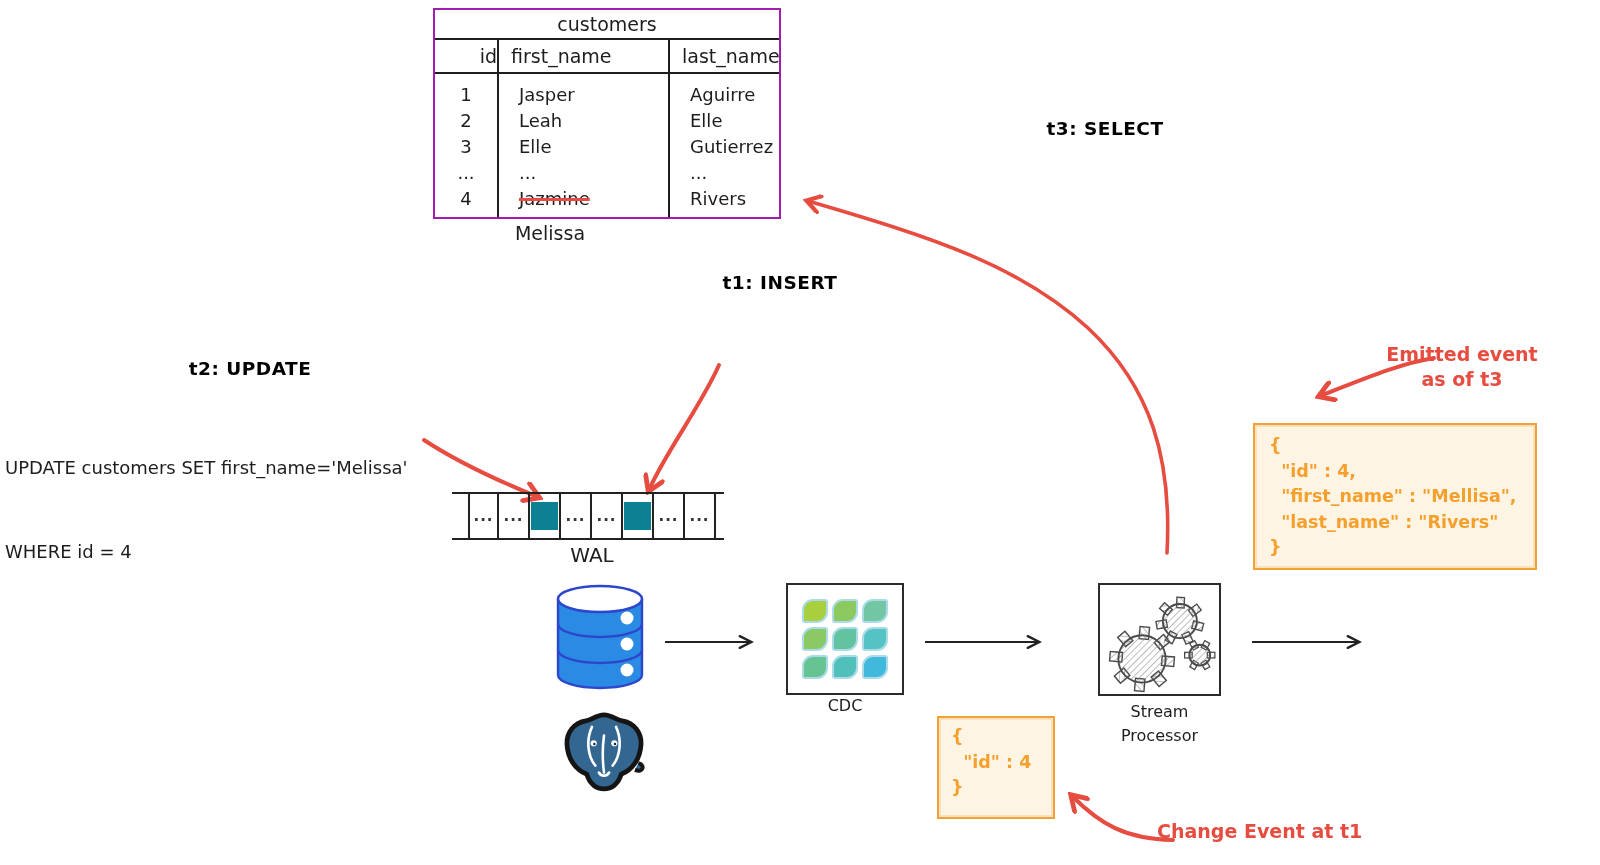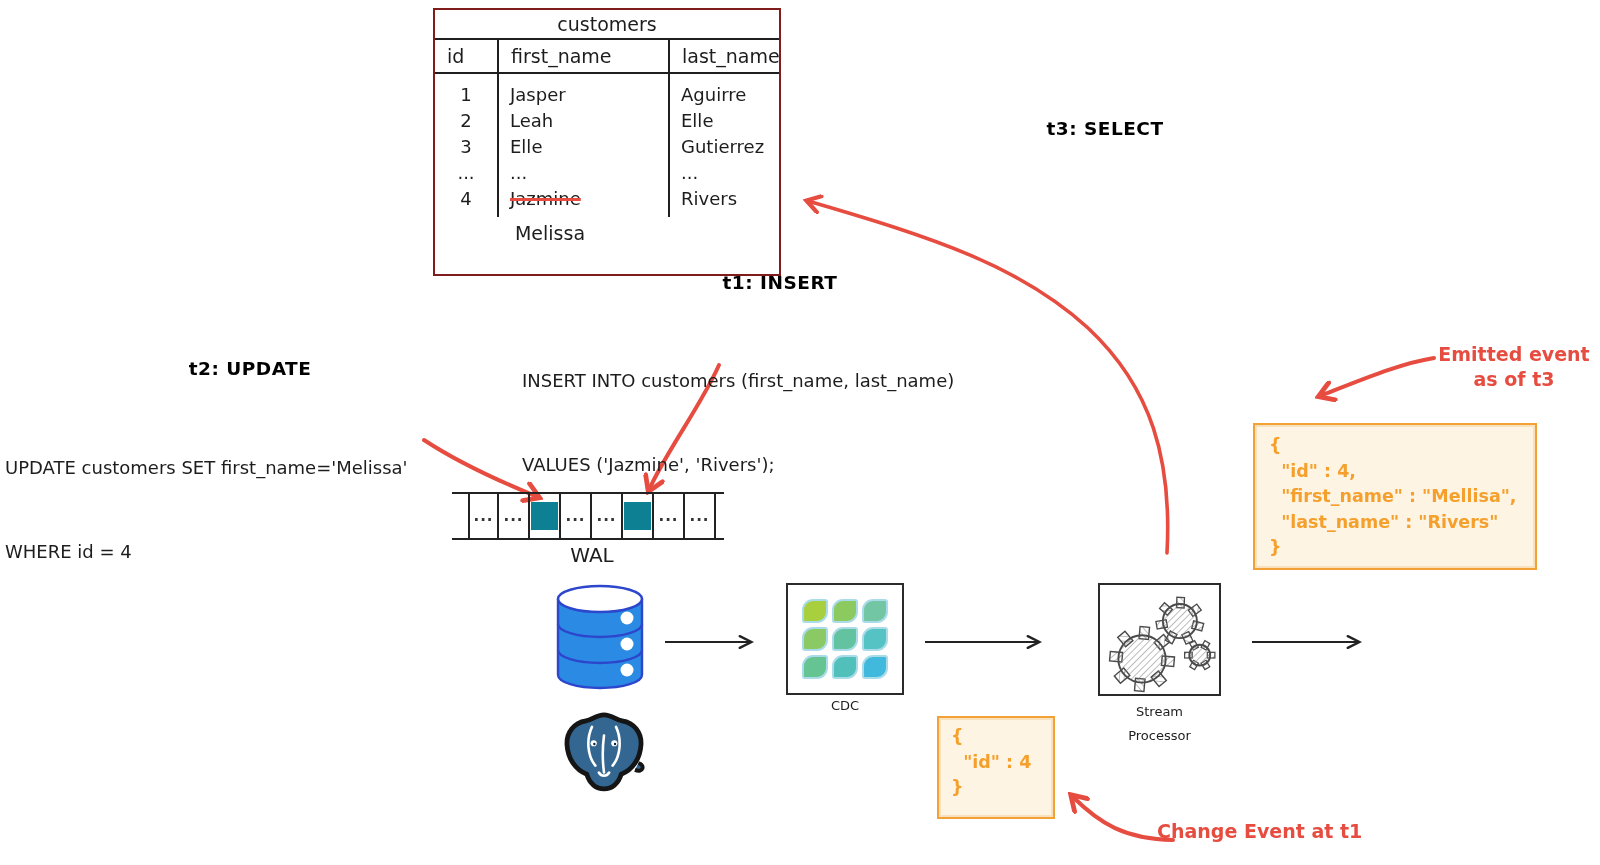--- a/index.html
+++ b/index.html
@@ -8,34 +8,34 @@
     position:relative; width:1600px; height:865px; background:#ffffff;
     font-family:"DejaVu Sans", sans-serif; color:#1d1d1d; overflow:hidden;
   }
   .abs { position:absolute; }
 
   
   #arrows { position:absolute; left:0; top:0; width:1600px; height:865px; pointer-events:none; }
 
   
   .customers-table {
-    left:433px; top:8px; width:348px; height:268px;
-    border:2px solid #7f1d1d; background:#fff; font-weight:500;
+    left:433px; top:8px; width:348px; height:211px;
+    border:2px solid #a21caf; background:#fff; font-weight:500;
   }
   .tbl-title { height:30px; line-height:28px; text-align:center; font-size:19px;
     border-bottom:2px solid #1f1f1f; }
   .tbl-header { display:grid; grid-template-columns:62px 171px 111px; height:34px;
     border-bottom:2px solid #1f1f1f; font-size:19px; }
   .tbl-header > div { line-height:32px; padding-left:12px; }
-  .tbl-header > div:first-child { text-align:left; padding-left:12px; }
+  .tbl-header > div:first-child { text-align:right; padding-left:12px; }
   .tbl-header > div + div { border-left:2px solid #1f1f1f; }
   .tbl-body { display:grid; grid-template-columns:62px 171px 111px; height:143px; font-size:18px; }
   .tbl-col { padding-top:8px; }
   .tbl-col + .tbl-col { border-left:2px solid #1f1f1f; }
-  .tbl-cell { height:26px; line-height:26px; padding-left:11px; white-space:pre; }
+  .tbl-cell { height:26px; line-height:26px; padding-left:20px; white-space:pre; }
   .tbl-col.col-id .tbl-cell { text-align:center; padding-left:0; }
   .strike { text-decoration:line-through; text-decoration-color:#e64c3f; text-decoration-thickness:3px; }
   .correction { left:505px; top:222px; width:90px; text-align:center; font-size:19px; font-weight:500; }
 
   
   .t-label { color:#000000; font-size:18.5px; font-weight:600; text-align:center; letter-spacing:.5px; }
   .sql { font-size:18px; font-weight:500; line-height:28px; white-space:pre; }
 
   
   .wal-strip { left:452px; top:492px; width:272px; height:48px;
@@ -47,21 +47,21 @@
   .wal-cell:first-child { border-left:2px solid #222; }
   .wal-cell.filled::after { content:""; width:27px; height:28px; background:#0d8193; display:block; }
   .wal-label { left:552px; top:543px; width:80px; text-align:center; font-size:20px; font-weight:500; }
 
   
   .comp-box { border:2px solid #2b2b2b; background:#fff; }
   .cdc-box { left:786px; top:583px; width:118px; height:112px; display:flex; align-items:center; justify-content:center; }
   .cdc-grid { display:grid; grid-template-columns:repeat(3,26px); grid-gap:4px; }
   .cdc-tile { width:26px; height:24px; border:2px solid #a9dbe9; border-radius:11px 3px 11px 3px; }
   .stream-box { left:1098px; top:583px; width:123px; height:113px; display:flex; align-items:center; justify-content:center; }
-  .comp-label { font-size:13px; font-weight:500; text-align:center; line-height:24px; }
+  .comp-label { font-size:16px; font-weight:500; text-align:center; line-height:24px; }
 
   
   .event-box { background:#fdf4e4; border:2.5px solid #f2a136;
     box-shadow:inset 0 0 0 2px rgba(242,161,54,.22); }
   .emitted-box { left:1253px; top:423px; width:284px; height:147px; padding:8px 0 0 14px; }
   .change-box { left:937px; top:716px; width:118px; height:103px; padding:6px 0 0 12px; }
   .json-line { color:#f5a02c; font-size:17.5px; font-weight:600; line-height:25.5px; white-space:pre; }
   .red-caption { color:#e64c3f; font-weight:600; }
 </style>
 </head>
@@ -123,24 +123,20 @@
         <div class="tbl-cell">...</div>
         <div class="tbl-cell">Rivers</div>
       </div>
     </div>
   </div>
   <div class="abs correction">Melissa</div>
 
   <div class="abs t-label" style="left:1020px; top:118px; width:170px;">t3: SELECT</div>
 
   <div class="abs t-label" style="left:700px; top:272px; width:160px;">t1: INSERT</div>
-  <div class="abs sql" style="left:522px; top:311px;">
-    <div>INSERT INTO customers (first_name, last_name)</div>
-    <div>VALUES ('Jazmine', 'Rivers');</div>
-  </div>
 
   <div class="abs t-label" style="left:165px; top:358px; width:170px;">t2: UPDATE</div>
   <div class="abs sql" style="left:5px; top:398px;">
     <div>UPDATE customers SET first_name='Melissa'</div>
     <div>WHERE id = 4</div>
   </div>
 
   <div class="abs wal-strip">
     <div class="wal-cells">
       <div class="wal-cell">...</div>
@@ -239,21 +235,21 @@
     <div>Processor</div>
   </div>
 
   <div class="abs event-box emitted-box">
     <div class="json-line">{</div>
     <div class="json-line">  "id" : 4,</div>
     <div class="json-line">  "first_name" : "Mellisa",</div>
     <div class="json-line">  "last_name" : "Rivers"</div>
     <div class="json-line">}</div>
   </div>
-  <div class="abs red-caption" style="left:1428px; top:342px; width:172px; text-align:center; font-size:19px; line-height:25px;">
+  <div class="abs red-caption" style="left:1376px; top:342px; width:172px; text-align:center; font-size:19px; line-height:25px;">
     <div>Emitted event</div>
     <div>as of t3</div>
   </div>
 
   <div class="abs event-box change-box">
     <div class="json-line">{</div>
     <div class="json-line">  "id" : 4</div>
     <div class="json-line">}</div>
   </div>
   <div class="abs red-caption" style="left:1157px; top:820px; font-size:19px;text-align:right;">Change Event at t1</div>

